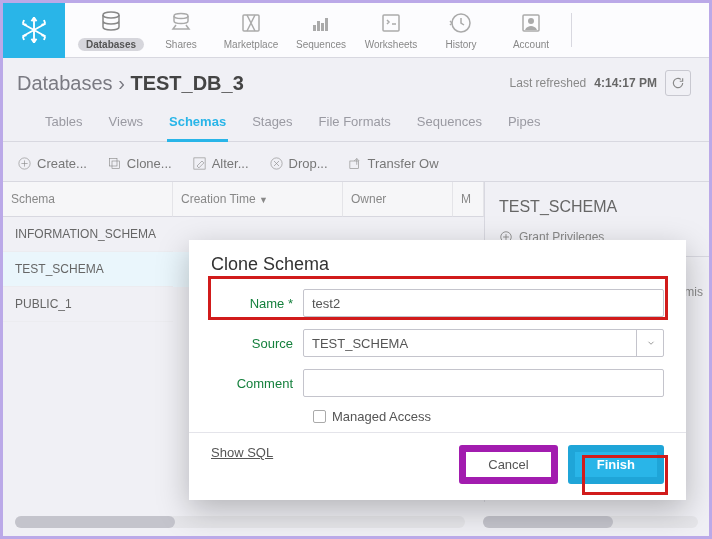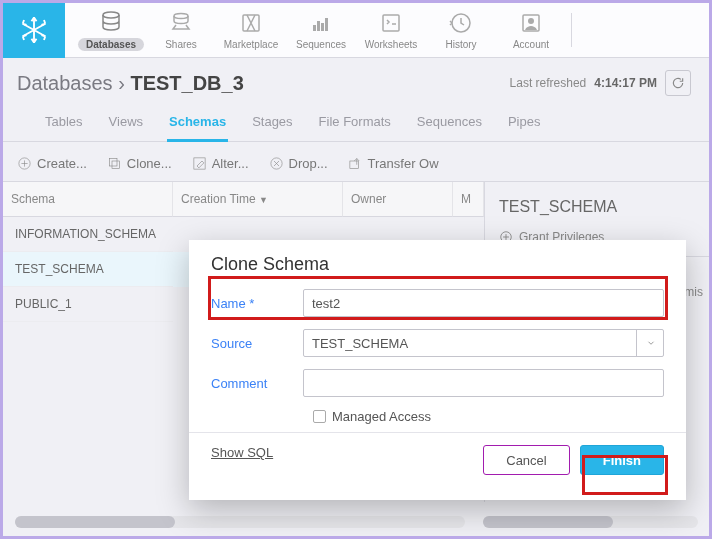--- a/index.html
+++ b/index.html
@@ -51,29 +51,29 @@
 
 .right-title { font-size: 16px; color: #666; padding: 8px 0 14px; }
 .right-link { font-size: 12px; color: #888; display: flex; align-items: center; gap: 6px; }
 .right-divider { border-top: 1px solid #d8d8e0; margin: 12px -14px 12px; }
 .permis { position: absolute; right: 6px; top: 282px; font-size: 12px; color: #888; }
 
 
 .modal { position: absolute; left: 186px; top: 237px; width: 497px; height: 260px; background: #fff; box-shadow: 0 10px 30px rgba(0,0,0,0.25); padding: 14px 22px 16px; }
 .modal h2 { font-size: 18px; font-weight: 400; color: #333; margin-bottom: 14px; }
 .form-row { display: flex; align-items: center; margin-bottom: 12px; }
-.form-row label { width: 92px; text-align: left; padding-right: 10px; font-size: 13px; color: #3b82f6; }
+.form-row label { width: 92px; text-align: right; padding-right: 10px; font-size: 13px; color: #15803d; }
 .form-row input[type=text], .form-row .select { flex: 1; height: 28px; border: 1px solid #c4c4cc; border-radius: 2px; padding: 0 8px; font-size: 13px; color: #555; }
 .select { display: flex; align-items: center; justify-content: space-between; }
 .select .chev { width: 28px; height: 28px; margin: -1px -9px -1px 0; border-left: 1px solid #c4c4cc; display: flex; align-items: center; justify-content: center; color: #888; }
 .checkbox-row { padding-left: 102px; font-size: 13px; color: #555; display: flex; align-items: center; gap: 6px; margin-bottom: 8px; }
 .checkbox { width: 13px; height: 13px; border: 1px solid #aaa; border-radius: 2px; }
 .modal-footer { display: flex; border-top: 1px solid #e4e4ea; padding-top: 12px; margin: 0 -22px; padding-left: 22px; padding-right: 22px; }
 .show-sql { font-size: 13px; color: #555; text-decoration: underline; cursor: pointer; }
-.btn { height: 30px; padding: 0 22px; border: 1px solid #a21caf; background: #fff; border-radius: 3px; font-size: 13px; color: #555; cursor: pointer; }
+.btn { height: 39px; padding: 0 22px; border: 7px solid #a21caf; background: #fff; border-radius: 3px; font-size: 13px; color: #555; cursor: pointer; }
 .btn.primary { background: #29b5e8; border-color: #1fa5d8; color: #fff; font-weight: 600; }
 .red-box { border: 3px solid #d11b1b; position: absolute; pointer-events: none; }
 
 
 .hscroll { position: absolute; bottom: 8px; height: 12px; background: #e6e6ea; border-radius: 6px; }
 .hscroll .thumb { height: 100%; background: #c4c4cc; border-radius: 6px; }
 </style>
 </head>
 <body>
 

